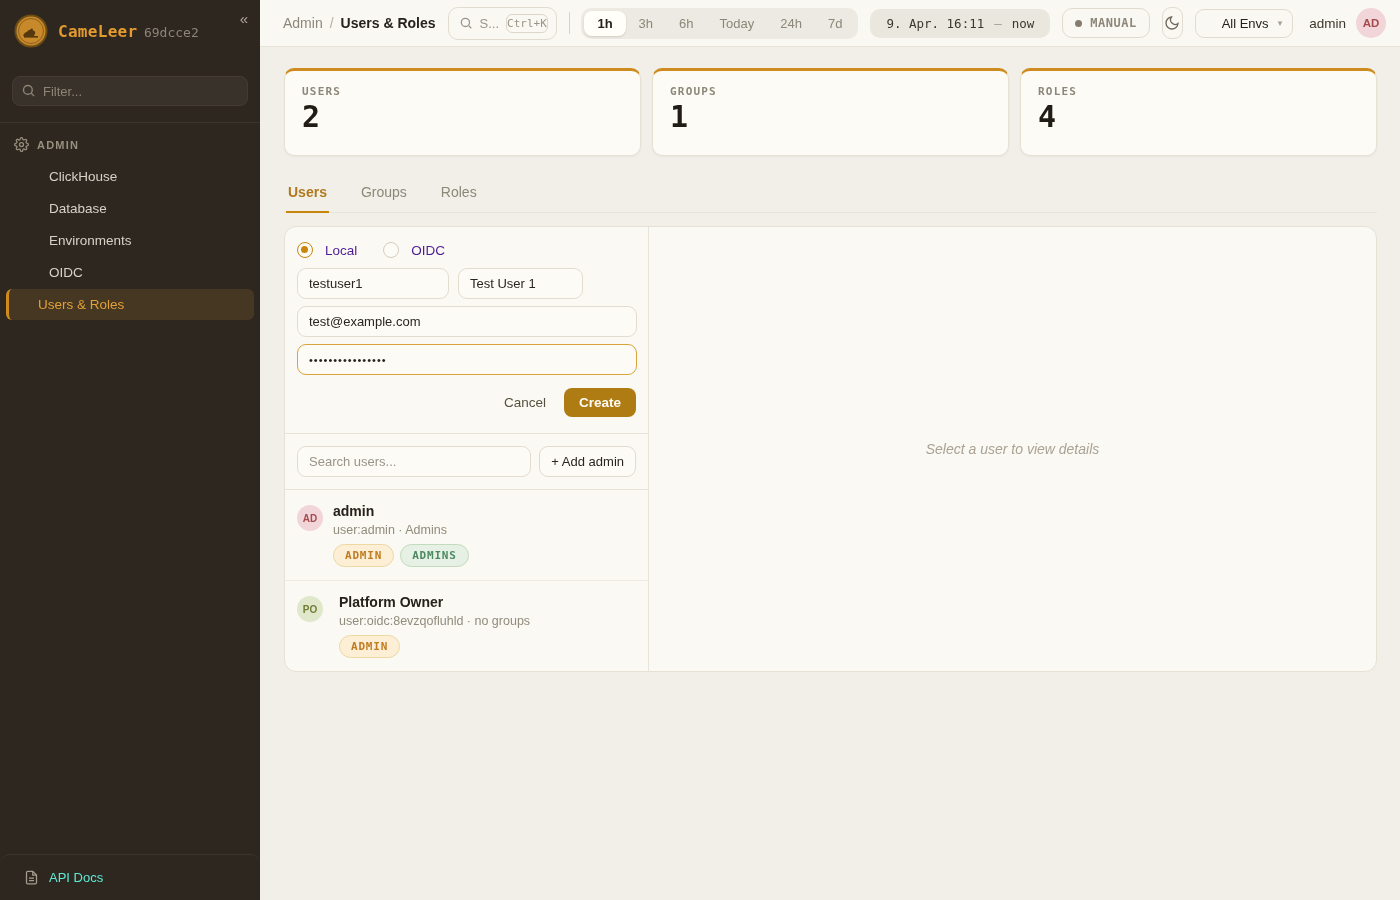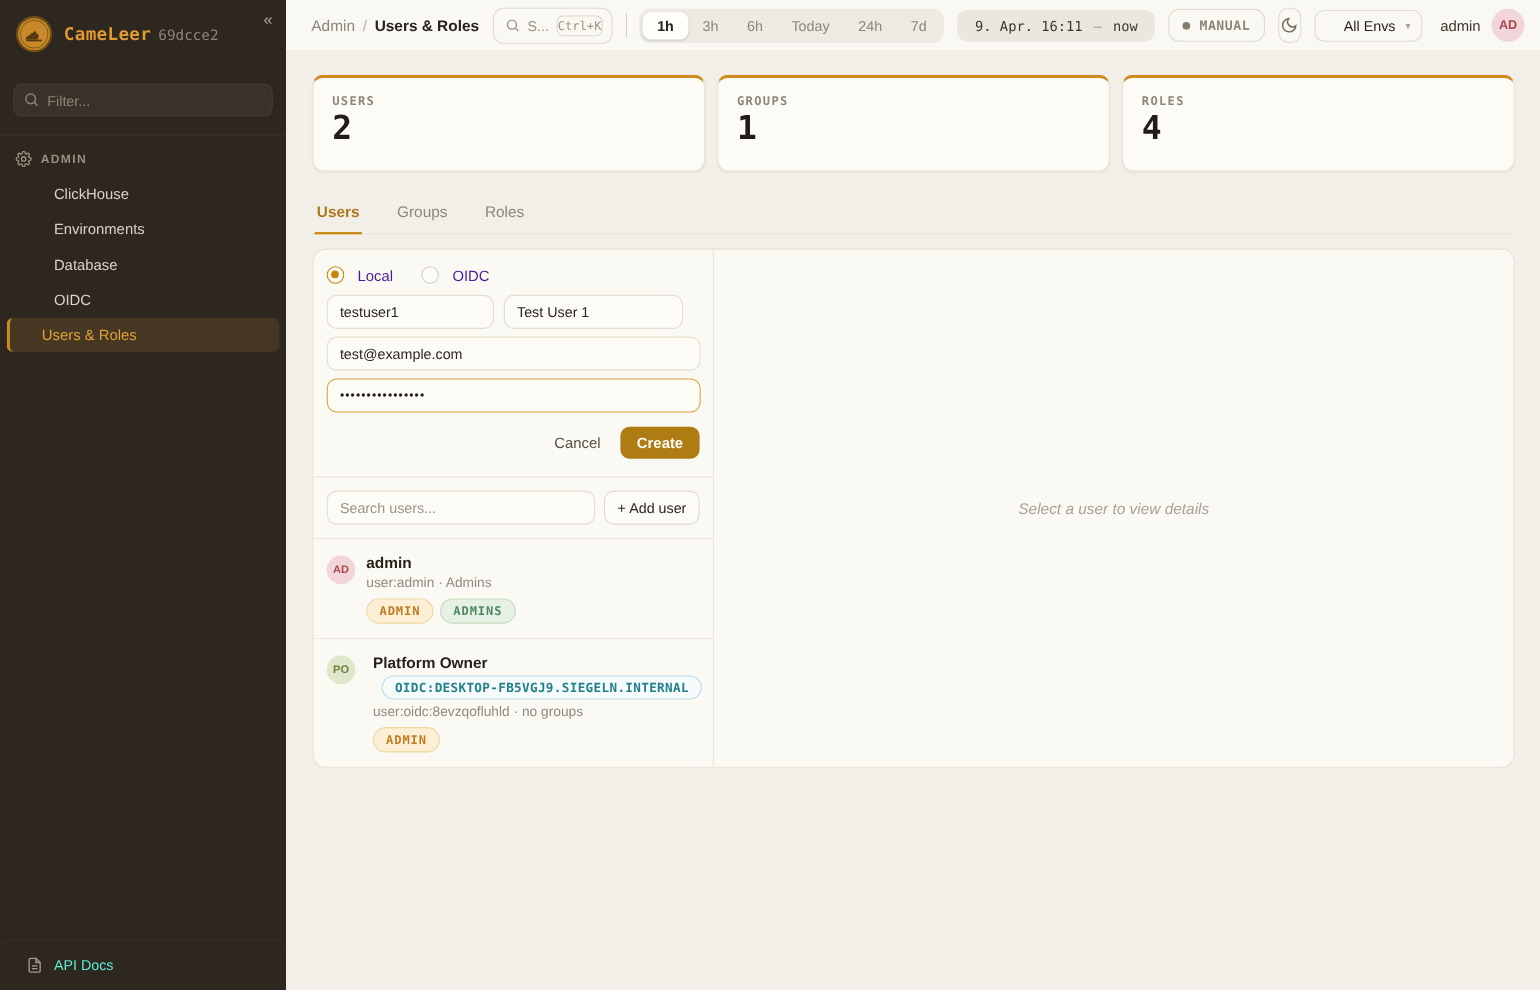--- a/index.html
+++ b/index.html
@@ -110,21 +110,21 @@
   .radio-opt { display:flex; align-items:center; gap:12px; font-size:13.5px; color:#4c1d95; cursor:pointer; }
   .radio-circle { width:16px; height:16px; border-radius:50%; border:1.5px solid #d3cdbf; background:#fdfbf6; position:relative; }
   .radio-circle.checked { border-color:#c8860d; }
   .radio-circle.checked::after { content:""; position:absolute; left:3px; top:3px; width:7px; height:7px; border-radius:50%; background:#c8860d; }
   .form-grid-row { display:flex; gap:9px; }
   .tf {
     background:#fdfbf6; border:1px solid #e3ddd0; border-radius:9px; font-size:13px; color:#2a251f;
     padding:7px 11px; outline:none; height:31px; font-family:"Liberation Sans", sans-serif;
   }
   .tf::placeholder { color:#9a9488; }
-  .tf-half1 { width:152px; } .tf-half2 { width:163px; }
+  .tf-half1 { width:152px; } .tf-half2 { width:125px; }
   .tf-full { width:340px; margin-top:7px; }
   .tf-password { border:1.5px solid #d9a43c; letter-spacing:1px; font-size:11px; color:#26211b; }
   .form-actions { display:flex; justify-content:flex-end; align-items:center; gap:18px; margin-top:13px; }
   .cancel-btn { font-size:13.5px; color:#55503f; cursor:pointer; background:none; border:none; font-family:inherit; }
   .create-btn { background:#ae7c12; color:#fdfbf6; font-size:13.5px; font-weight:bold; border:none;
     border-radius:8px; padding:7px 15px; cursor:pointer; font-family:inherit; }
 
   .list-toolbar { display:flex; gap:8px; padding:12px 12px; border-bottom:1px solid #e8e4d9; }
   .user-search { flex:1; }
   .add-user-btn { background:#fdfbf6; border:1px solid #e1dccf; border-radius:9px; font-size:13px;
@@ -181,22 +181,22 @@
   <div class="side-section">
     <svg viewBox="0 0 24 24" fill="none" stroke="currentColor" stroke-width="2">
       <circle cx="12" cy="12" r="3.2"></circle>
       <path d="M19.4 15a1.65 1.65 0 0 0 .33 1.82l.06.06a2 2 0 1 1-2.83 2.83l-.06-.06a1.65 1.65 0 0 0-1.82-.33 1.65 1.65 0 0 0-1 1.51V21a2 2 0 1 1-4 0v-.09A1.65 1.65 0 0 0 9 19.4a1.65 1.65 0 0 0-1.82.33l-.06.06a2 2 0 1 1-2.83-2.83l.06-.06a1.65 1.65 0 0 0 .33-1.82 1.65 1.65 0 0 0-1.51-1H3a2 2 0 1 1 0-4h.09A1.65 1.65 0 0 0 4.6 9a1.65 1.65 0 0 0-.33-1.82l-.06-.06a2 2 0 1 1 2.83-2.83l.06.06a1.65 1.65 0 0 0 1.82.33H9a1.65 1.65 0 0 0 1-1.51V3a2 2 0 1 1 4 0v.09a1.65 1.65 0 0 0 1 1.51 1.65 1.65 0 0 0 1.82-.33l.06-.06a2 2 0 1 1 2.83 2.83l-.06.06a1.65 1.65 0 0 0-.33 1.82V9a1.65 1.65 0 0 0 1.51 1H21a2 2 0 1 1 0 4h-.09a1.65 1.65 0 0 0-1.51 1z"></path>
     </svg>
     <span>ADMIN</span>
   </div>
 
   <nav>
     <div class="nav-item">ClickHouse</div>
+    <div class="nav-item">Database</div>
     <div class="nav-item">Environments</div>
-    <div class="nav-item">Database</div>
     <div class="nav-item">OIDC</div>
     <div class="nav-item active">Users &amp; Roles</div>
   </nav>
 
   <div class="side-bottom">
     <svg viewBox="0 0 24 24" fill="none" stroke="currentColor" stroke-width="2">
       <path d="M14 2H6a2 2 0 0 0-2 2v16a2 2 0 0 0 2 2h12a2 2 0 0 0 2-2V8z"></path>
       <polyline points="14 2 14 8 20 8"></polyline>
         <line x1="16" y1="13" x2="8" y2="13"></line>
         <line x1="16" y1="17" x2="8" y2="17"></line>
@@ -304,40 +304,39 @@
         <input class="tf tf-full" value="test@example.com" style="">
         <input class="tf tf-full tf-password" value="••••••••••••••••" style="">
         <div class="form-actions">
           <button class="cancel-btn">Cancel</button>
           <button class="create-btn">Create</button>
         </div>
       </div>
 
       <div class="list-toolbar">
         <input class="tf user-search" placeholder="Search users..." style="">
-        <button class="add-user-btn">+ Add user</button>
+        <button class="add-user-btn">+ Add admin</button>
       </div>
 
       <div class="user-row">
         <div class="avatar avatar-list avatar-ad-list">AD</div>
         <div class="user-info">
           <div class="user-name">admin</div>
           <div class="user-meta">user:admin · Admins</div>
           <div class="badge-row">
             <span class="badge badge-amber">ADMIN</span>
             <span class="badge badge-green">ADMINS</span>
           </div>
         </div>
       </div>
 
       <div class="user-row">
         <div class="avatar avatar-list avatar-po-list">PO</div>
         <div class="user-info">
           <div class="user-name">Platform Owner</div>
-          <span class="oidc-pill">OIDC:DESKTOP-FB5VGJ9.SIEGELN.INTERNAL</span>
           <div class="user-meta">user:oidc:8evzqofluhld · no groups</div>
           <div class="badge-row">
             <span class="badge badge-amber">ADMIN</span>
           </div>
         </div>
       </div>
 
     </div>
 
     <div class="panel-right">

